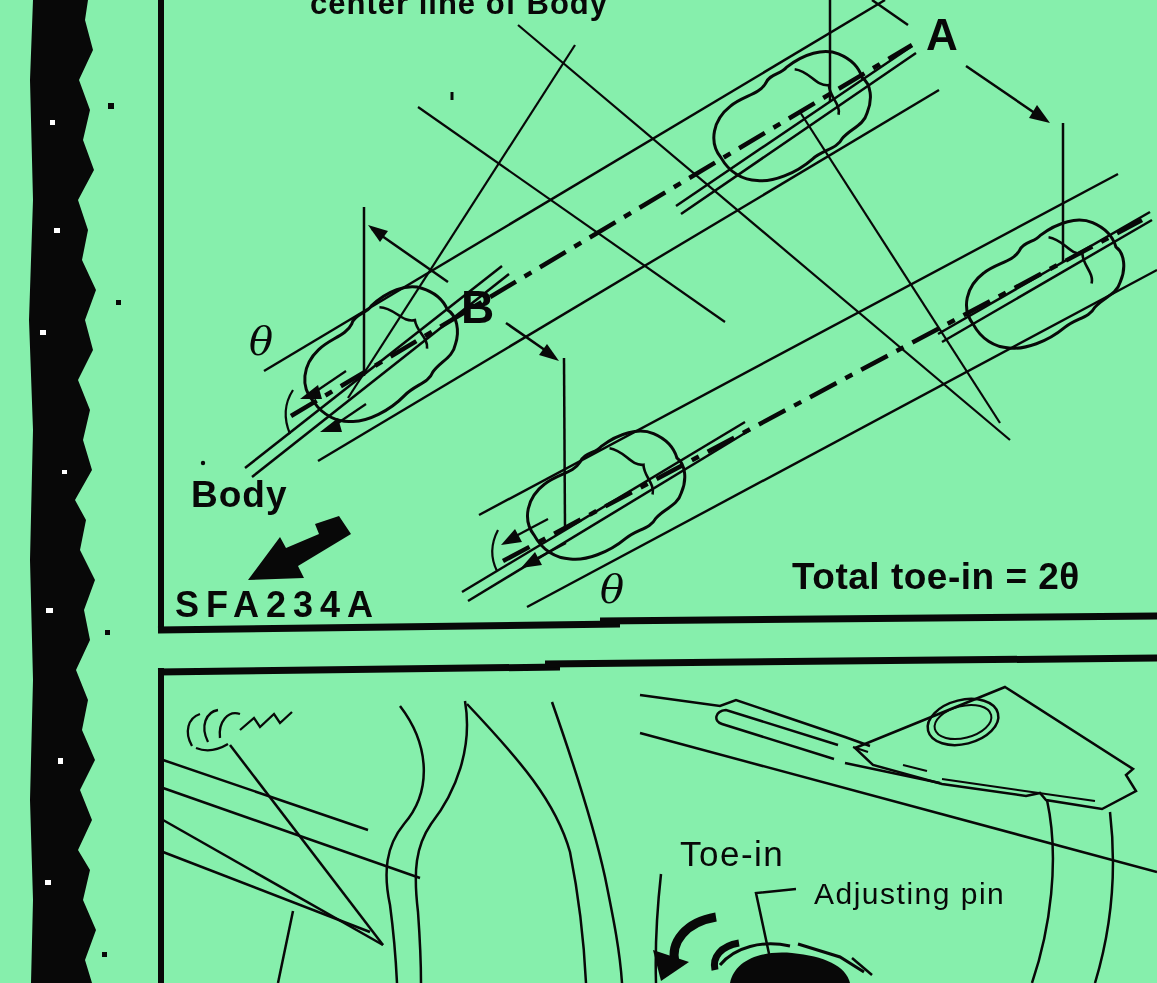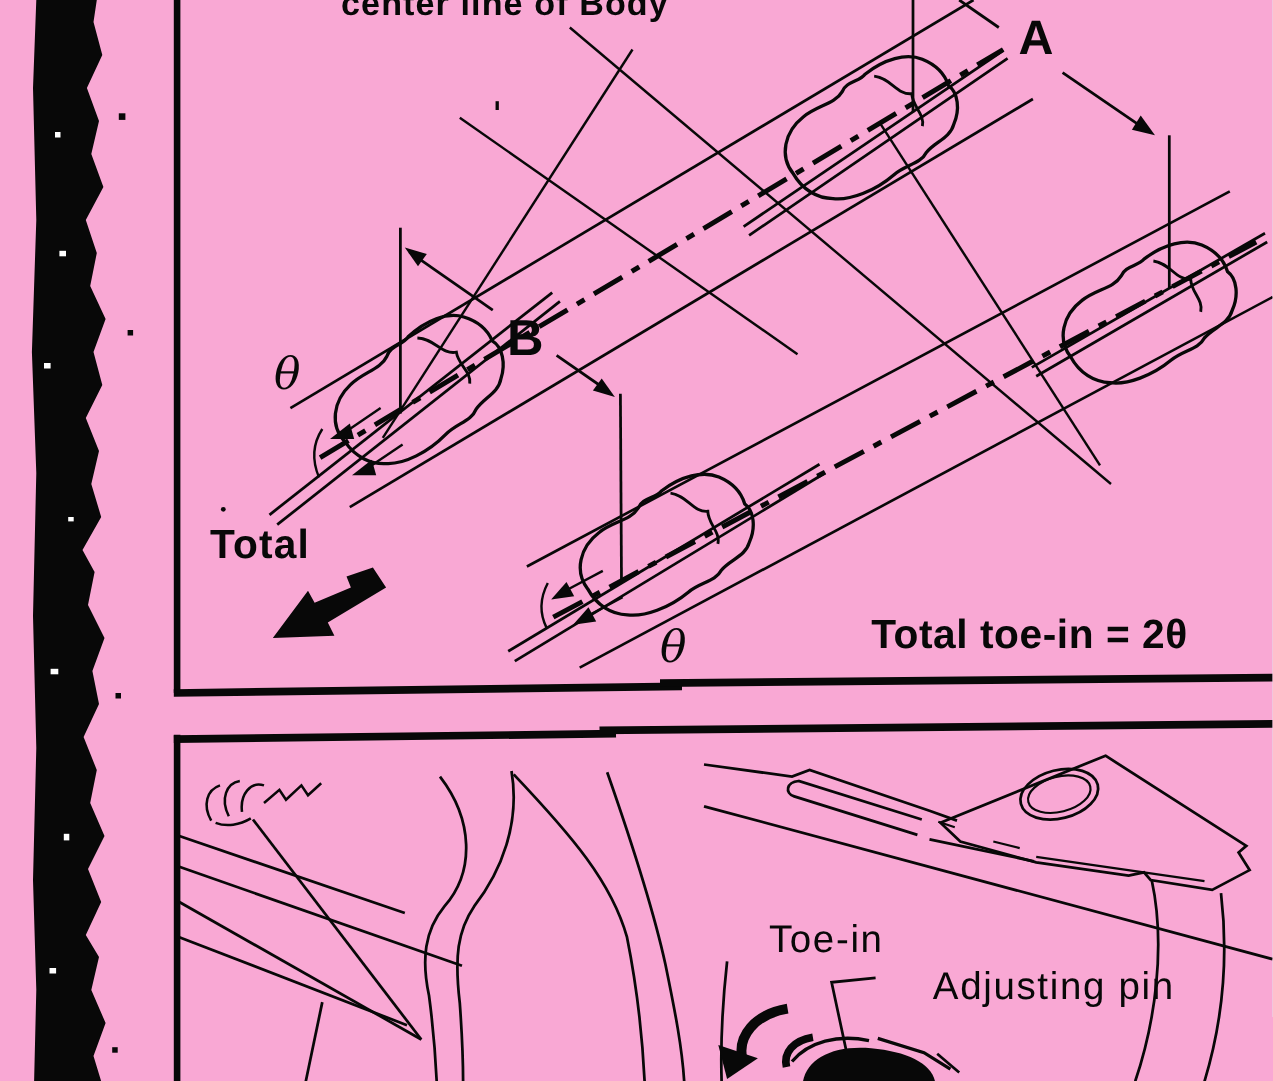--- a/index.html
+++ b/index.html
@@ -1,38 +1,38 @@
 <!DOCTYPE html>
 <html><head>
 <meta charset="utf-8">
 <style>
   html,body{margin:0;padding:0;background:#e8e8e8;}
   .page{
     position:relative;
     width:1157px;height:983px;
-    background:#f9a8d4;
+    background:#86efac;
     overflow:hidden;
     font-family:"Liberation Sans", sans-serif;
     color:#080808;
   }
   .page svg{position:absolute;left:0;top:0;}
   .lbl{position:absolute;white-space:nowrap;color:#080808;}
   .b{font-weight:bold;}
   .theta{font-family:"DejaVu Serif", serif;font-style:italic;}
   .center-line{left:310px;top:-14px;font-size:31px;letter-spacing:1px;}
   .dimA{left:926px;top:10px;font-size:44px;}
   .dimB{left:461px;top:280px;font-size:46px;}
   .thetaL{left:249px;top:318px;font-size:40px;}
   .thetaB{left:600px;top:566px;font-size:40px;}
   .front{left:191px;top:474px;font-size:37px;letter-spacing:1px;}
   .figcode{left:175px;top:584px;font-size:36px;letter-spacing:7px;}
   .formula1{left:810px;top:510px;font-size:33px;letter-spacing:0.5px;}
   .formula2{left:792px;top:556px;font-size:37px;letter-spacing:0.5px;}
-  .toein2{left:680px;top:834px;font-size:35px;letter-spacing:1.5px;margin-left:19px;}
-  .adjpin{left:848px;top:877px;font-size:35px;letter-spacing:1.5px;text-align:center;}
+  .toein2{left:680px;top:834px;font-size:35px;letter-spacing:1.5px;}
+  .adjpin{left:814px;top:877px;font-size:30px;letter-spacing:1.5px;text-align:center;}
 </style>
 </head>
 <body>
 
 <div class="page">
 
 <svg width="1157" height="983" viewBox="0 0 1157 983">
   <defs>
     <g id="tire">
       <path d="M -82,-6 C -84,-26 -68,-42 -46,-44 C -30,-46 -16,-38 -4,-44 C 4,-50 14,-43 22,-46 C 44,-48 64,-42 73,-29 C 80,-19 83,-7 80,4 C 84,14 77,28 65,36 C 55,45 42,40 30,44 C 20,50 8,43 -6,45 C -28,48 -52,43 -64,33 C -76,25 -83,11 -82,-6 Z" fill="none" stroke="#080808" stroke-width="3"></path>
@@ -198,18 +198,19 @@
       <path d="M 852,958 L 872,975" stroke-width="2.5"></path>
     </g>
   </g>
 </svg>
 
 <div class="lbl b center-line">center line of Body</div>
 <div class="lbl b dimA">A</div>
 <div class="lbl b dimB">B</div>
 <div class="lbl theta thetaL">θ</div>
 <div class="lbl theta thetaB">θ</div>
-<div class="lbl b front">Total</div>
+<div class="lbl b front">Body</div>
+<div class="lbl b figcode">SFA234A</div>
 <div class="lbl b formula2">Total toe-in = 2θ</div>
 <div class="lbl toein2">Toe-in</div>
 <div class="lbl adjpin">Adjusting pin</div>
 
 </div>
 
 </body></html>

